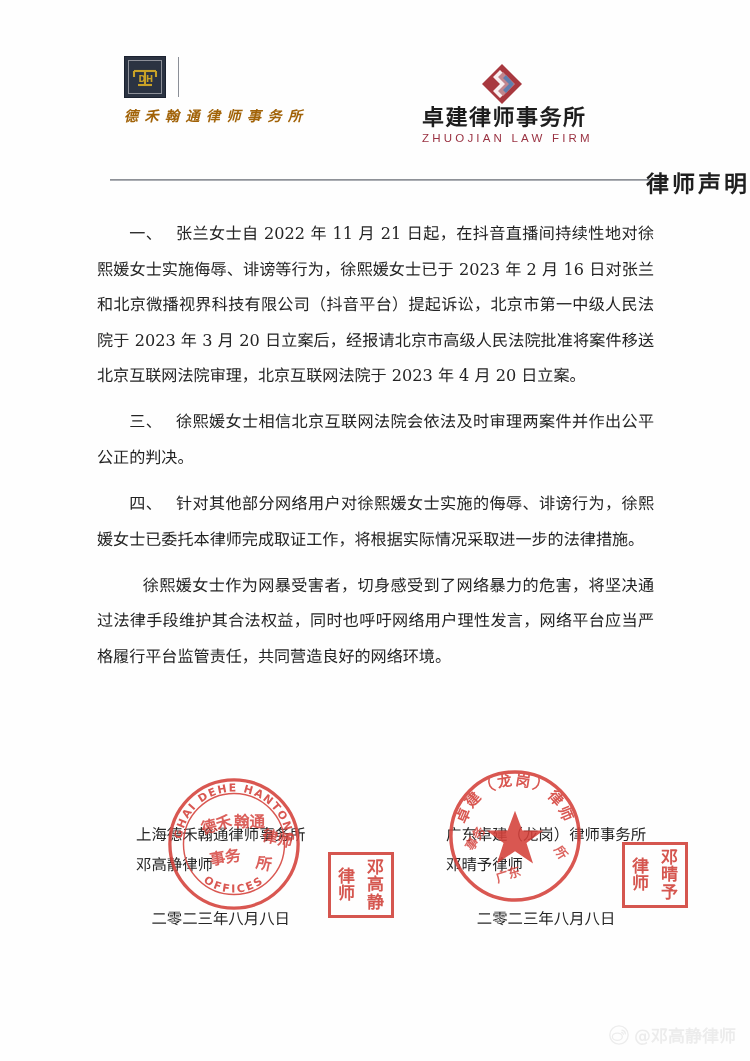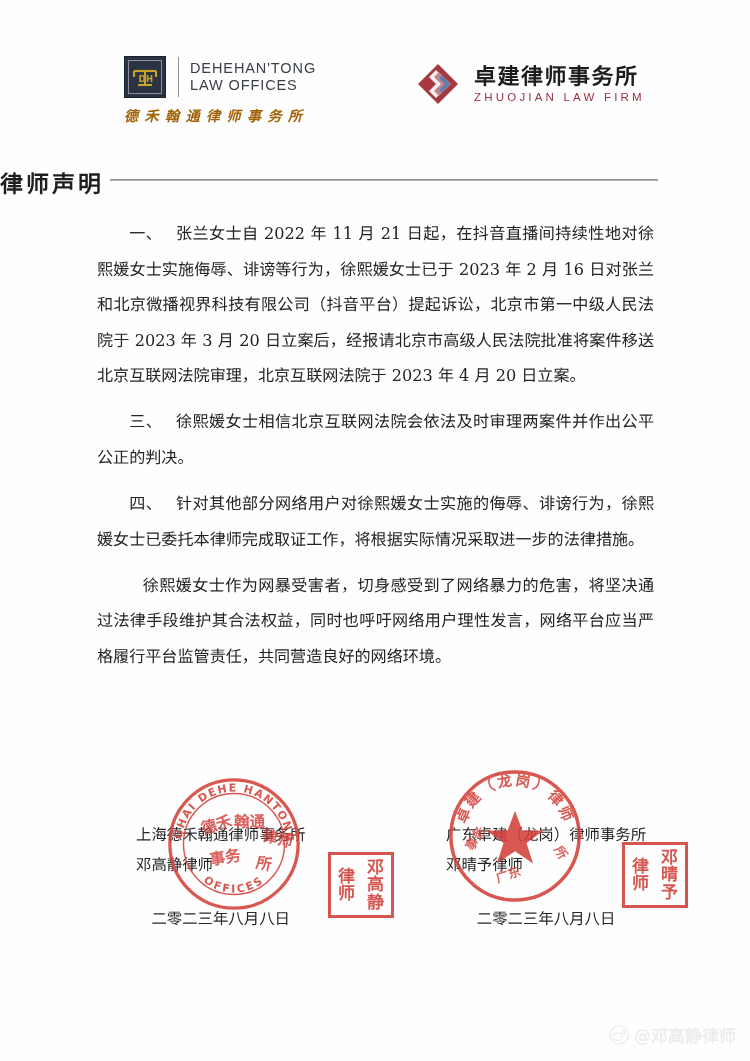--- a/index.html
+++ b/index.html
@@ -85,20 +85,21 @@
     white-space: nowrap;
     font-style: italic;
   }
 
   .logo-right {
     position: absolute;
     left: 412px;
     top: 14px;
     display: flex;
     align-items: center;
+    flex-direction: column;
   }
   .zj-mark { width: 52px; height: 44px; flex: none; }
   .zj-words { margin-left: 10px; line-height: 1.05; }
   .zj-cn {
     font-family: "DejaVu Sans", sans-serif;
     font-size: 22px;
     font-weight: 700;
     color: #1d1d1d;
     letter-spacing: 1.5px;
     white-space: nowrap;
@@ -120,21 +121,21 @@
     height: 2px;
     background: linear-gradient(to bottom, #8e9197 0%, #8e9197 50%, #c9ccd1 100%);
   }
 
   
   .doc-title {
     position: absolute;
     left: 0;
     right: 0;
     top: 165px;
-    text-align: left;
+    text-align: right;
     font-family: "DejaVu Sans", sans-serif;
     font-size: 23px;
     font-weight: 700;
     letter-spacing: 3px;
     color: #1f1f1f;
   }
 
   
   .body-text {
     position: absolute;
@@ -252,24 +253,20 @@
               <line x1="20" y1="14" x2="20" y2="28"></line>
               <line x1="13" y1="28" x2="27" y2="28"></line>
               <line x1="9" y1="14" x2="9" y2="20"></line>
               <line x1="31" y1="14" x2="31" y2="20"></line>
             </g>
             <text x="13.5" y="25" font-family="DejaVu Sans, sans-serif" font-size="8.5" font-weight="700" fill="#c9a227">D</text>
             <text x="21" y="25" font-family="DejaVu Sans, sans-serif" font-size="8.5" font-weight="700" fill="#c9a227">H</text>
           </svg>
         </div>
         <div class="dh-divider"></div>
-        <div class="dh-words">
-          <div class="l1">DEHEHAN'TONG</div>
-          <div class="l2">LAW OFFICES</div>
-        </div>
       </div>
       <div class="dh-cn">德禾翰通律师事务所</div>
     </div>
 
     <div class="logo-right">
       <svg class="zj-mark" viewBox="0 0 52 44" aria-hidden="true">
         <g transform="translate(26,22)">
           <path d="M0,-20 L20,0 L0,20 L-20,0 Z" fill="#a8383f"></path>
           <path d="M-2,-14 L12,0 L-2,14 L-9,7 L-2,0 L-9,-7 Z" fill="#ffffff" opacity="0.92"></path>
           <path d="M1,-12 L13,0 L1,12 L-4,7 L3,0 L-4,-7 Z" fill="#c1868d"></path>

